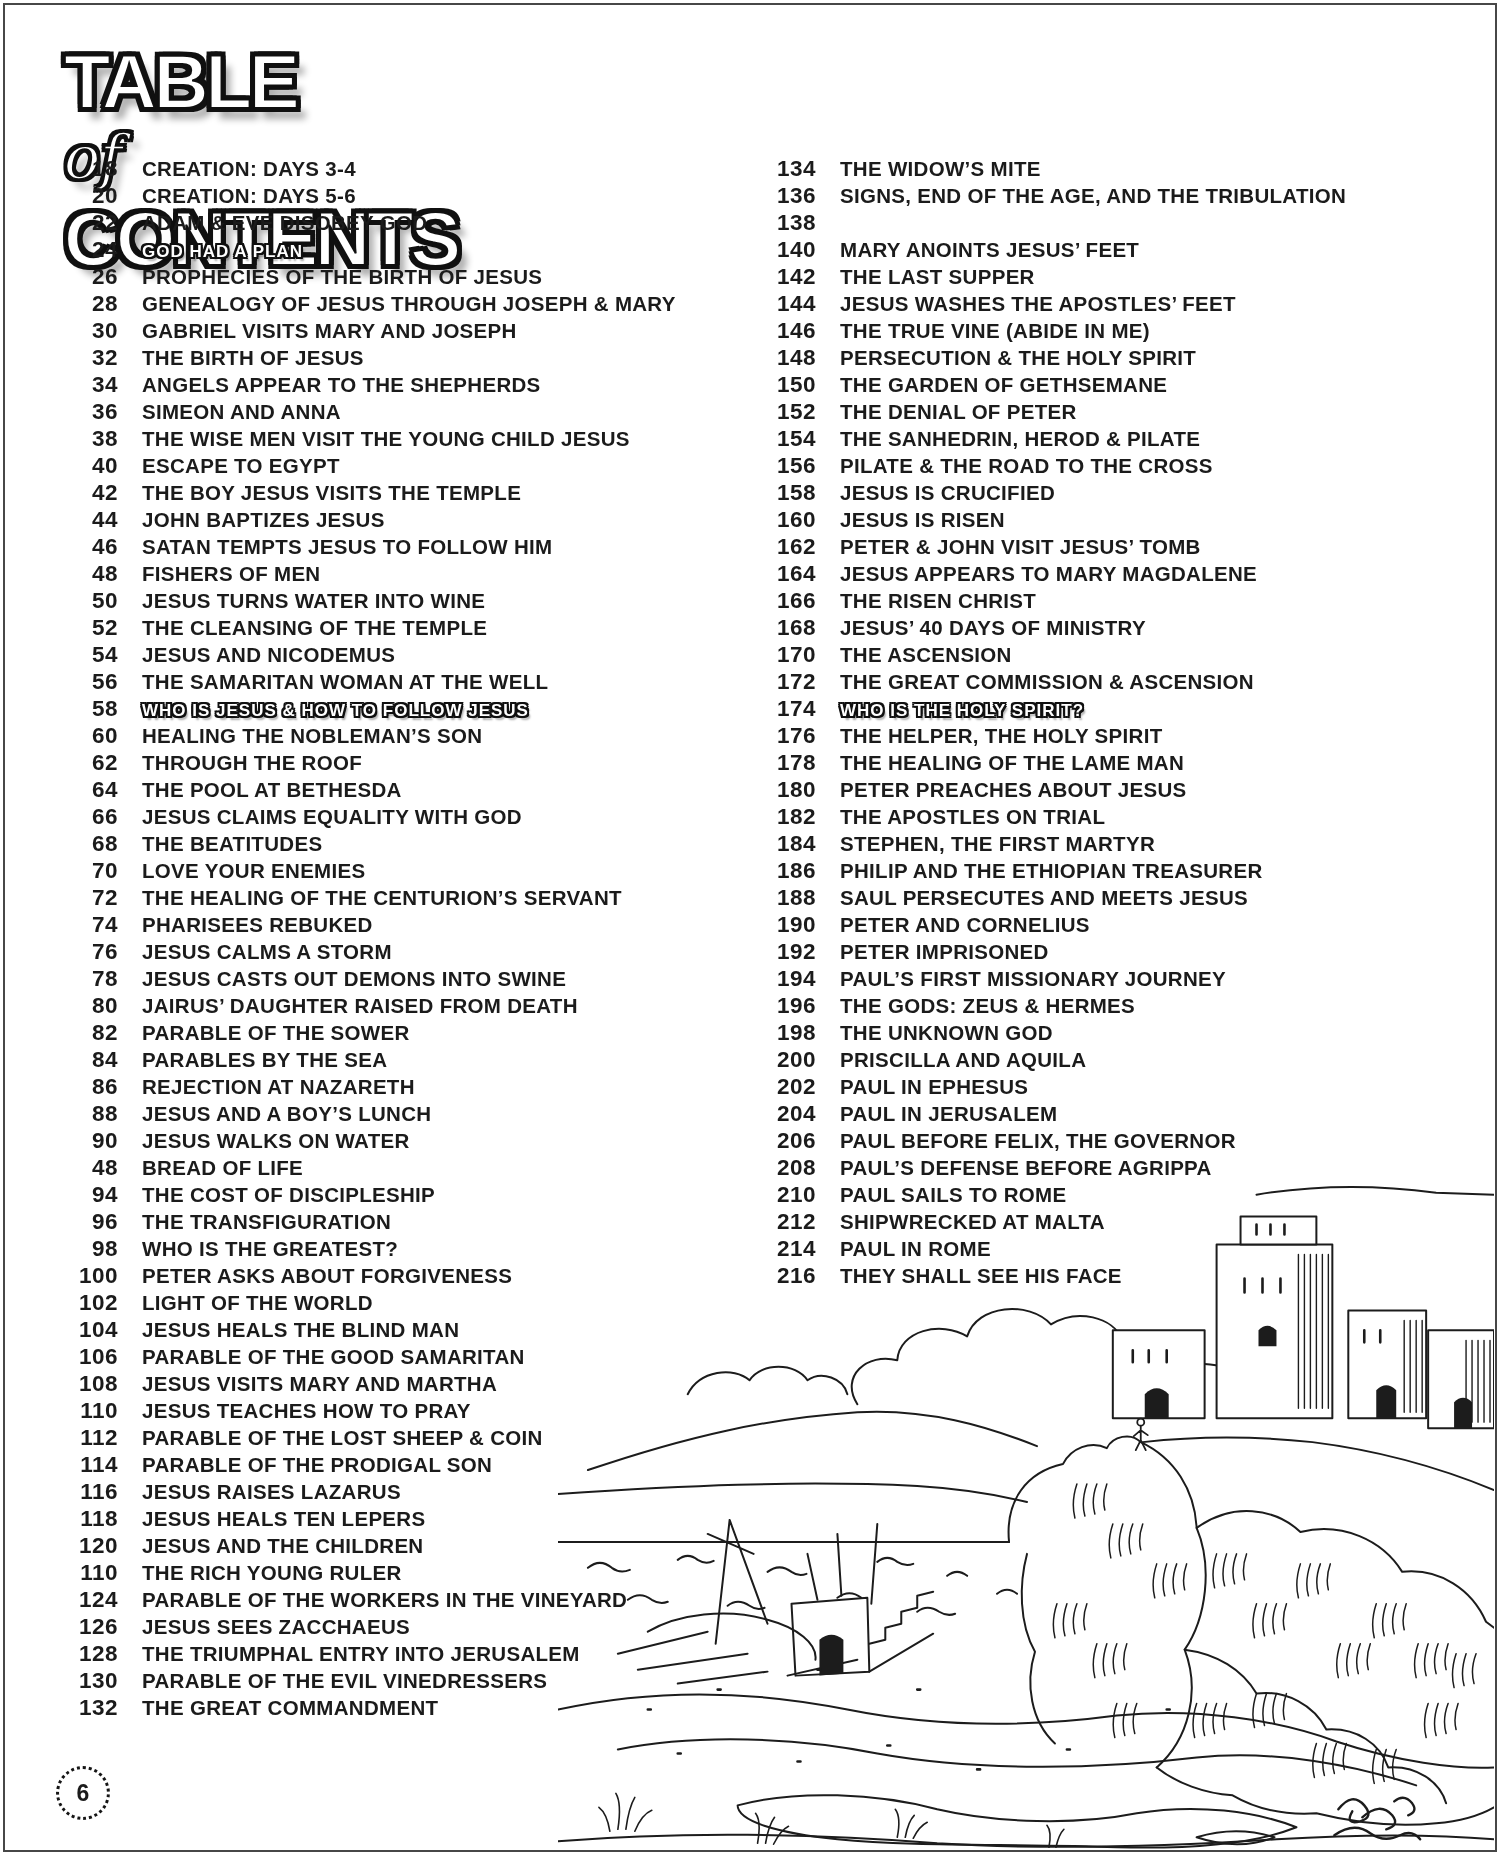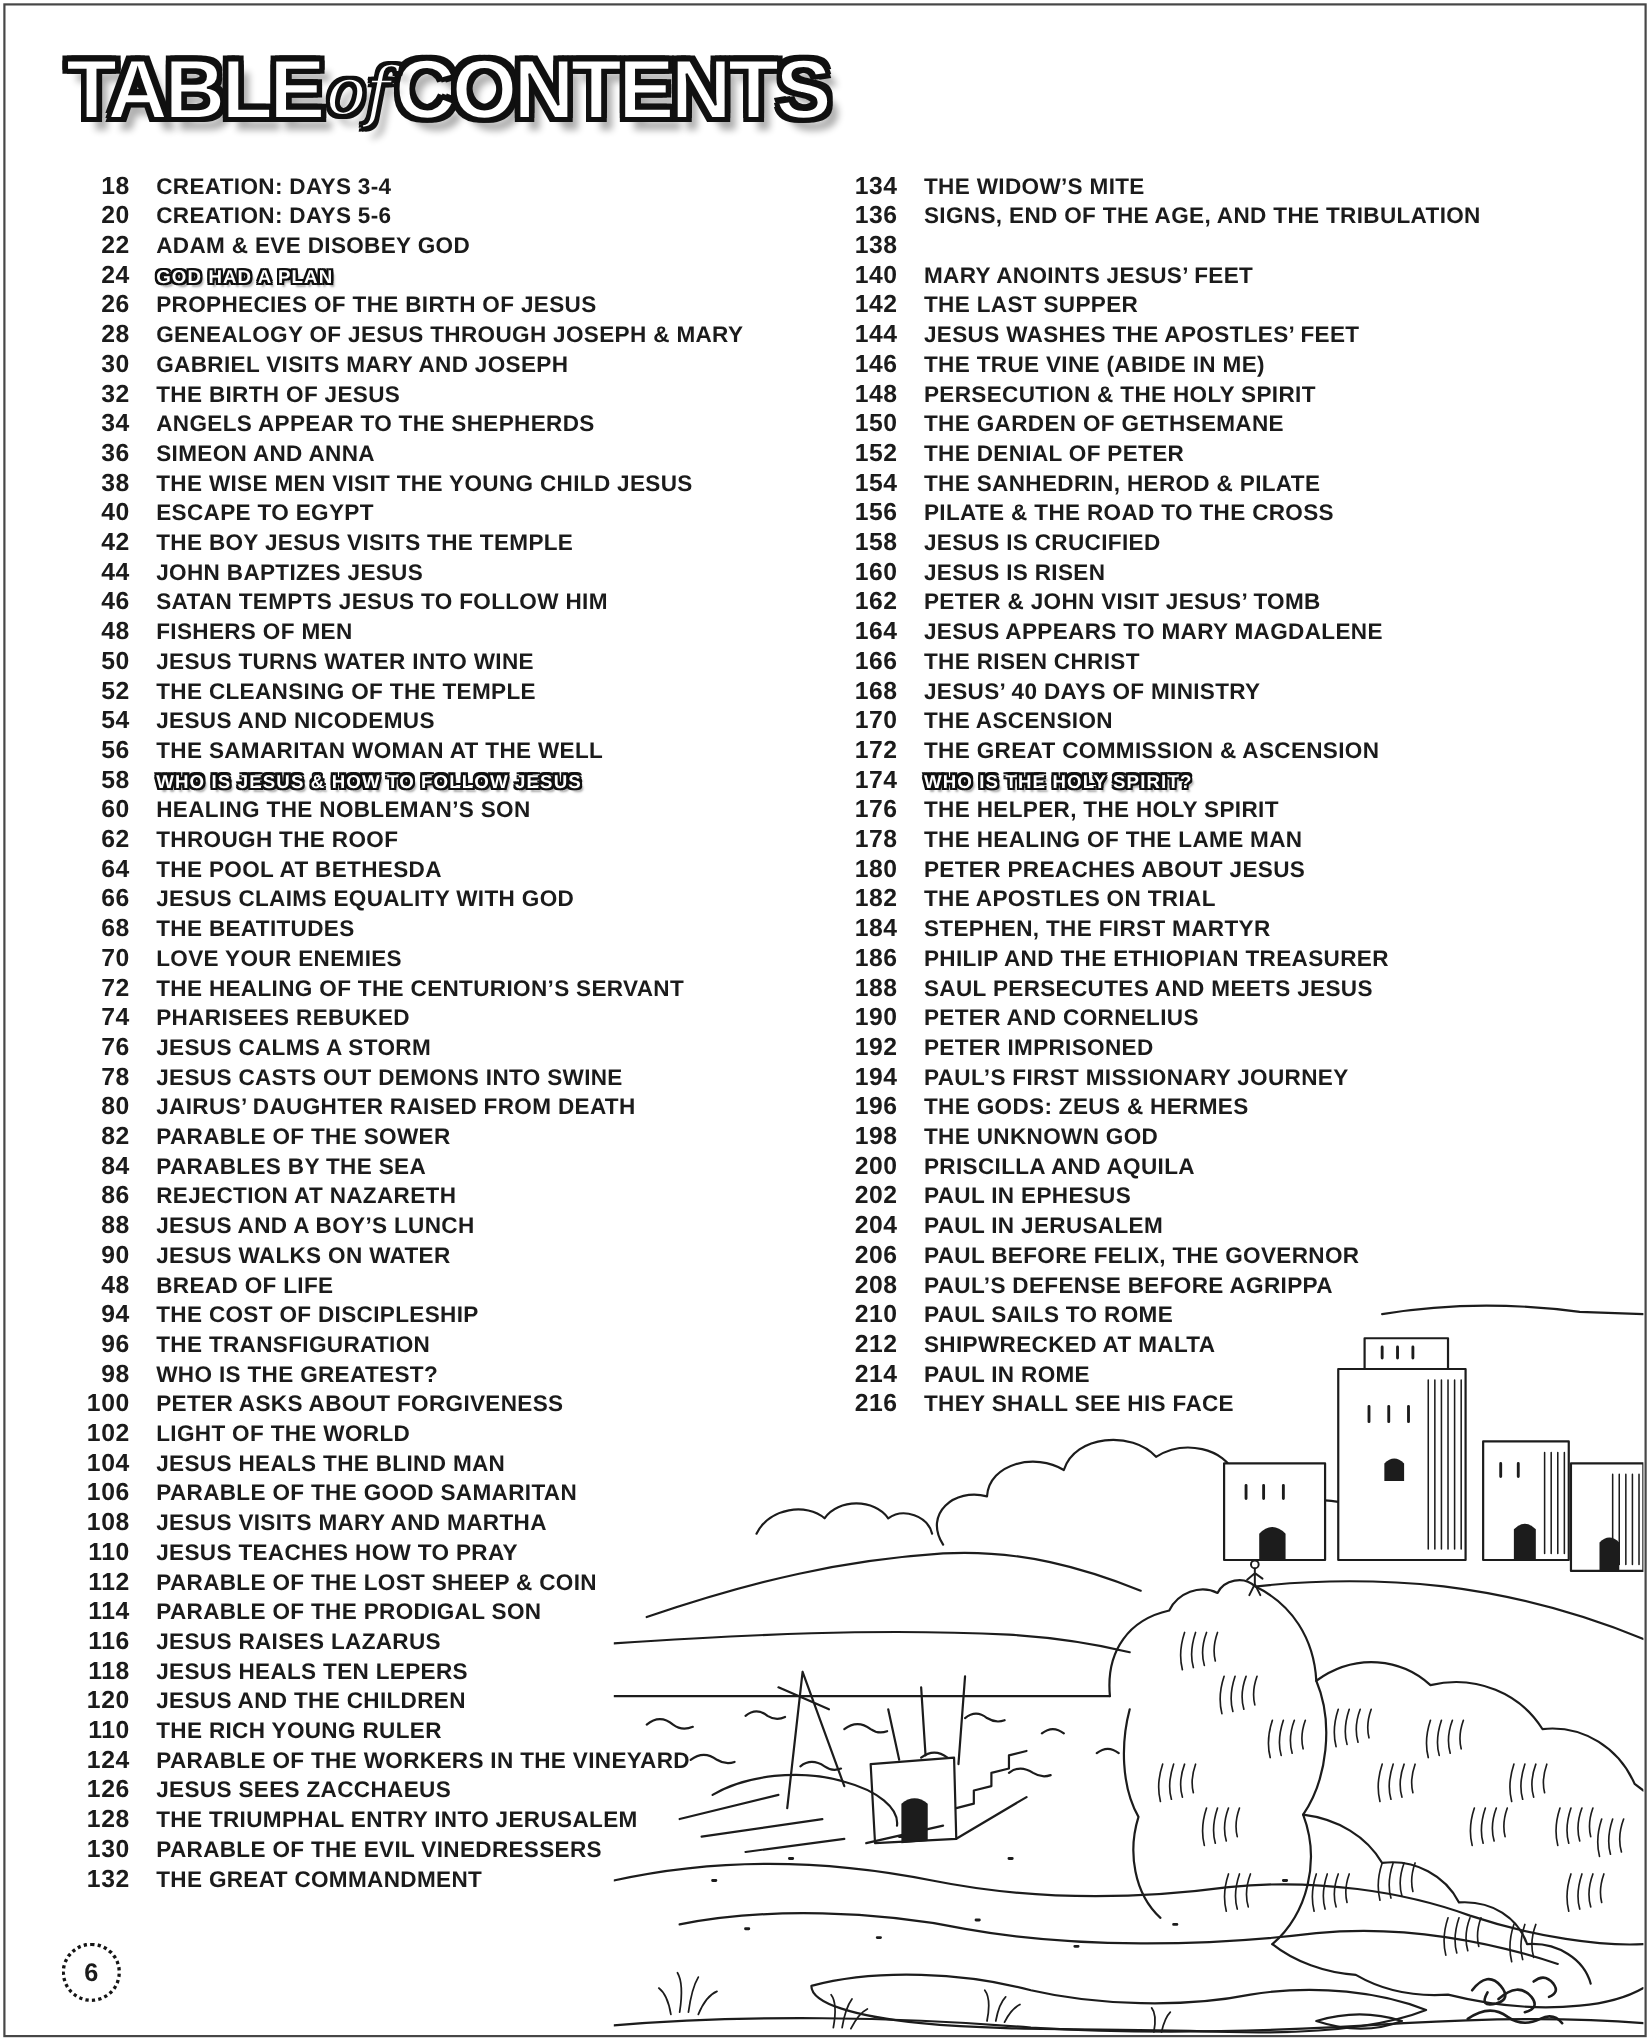--- a/index.html
+++ b/index.html
@@ -1,21 +1,21 @@
 <!DOCTYPE html>
 <html><head>
 <meta charset="utf-8">
 <style>
   html,body{margin:0;padding:0;background:#fff;}
   .page{position:relative;width:1500px;height:1855px;background:#ffffff;overflow:hidden;
         font-family:"Liberation Sans",sans-serif;color:#1b1b1b;}
   .frame{position:absolute;inset:3px;border:2px solid #474747;pointer-events:none;}
 
   
-  .title{position:absolute;left:60px;top:38px;display:flex;align-items:baseline;white-space:nowrap;}
+  .title{position:absolute;left:60px;top:38px;display:flex;align-items:baseline;white-space:nowrap;flex-direction:column;}
   .tw{
     font-weight:900;font-size:76px;letter-spacing:-3px;color:#ffffff;
     -webkit-text-stroke:2px #101010;
     text-shadow:
       -4px -4px 0 #101010, 4px -4px 0 #101010, -4px 4px 0 #101010, 4px 4px 0 #101010,
       -4px 0 0 #101010, 4px 0 0 #101010, 0 -4px 0 #101010, 0 4px 0 #101010,
       9px 11px 7px rgba(0,0,0,.32);
   }
   .tof{
     font-family:"DejaVu Serif",serif;font-style:italic;font-weight:400;

